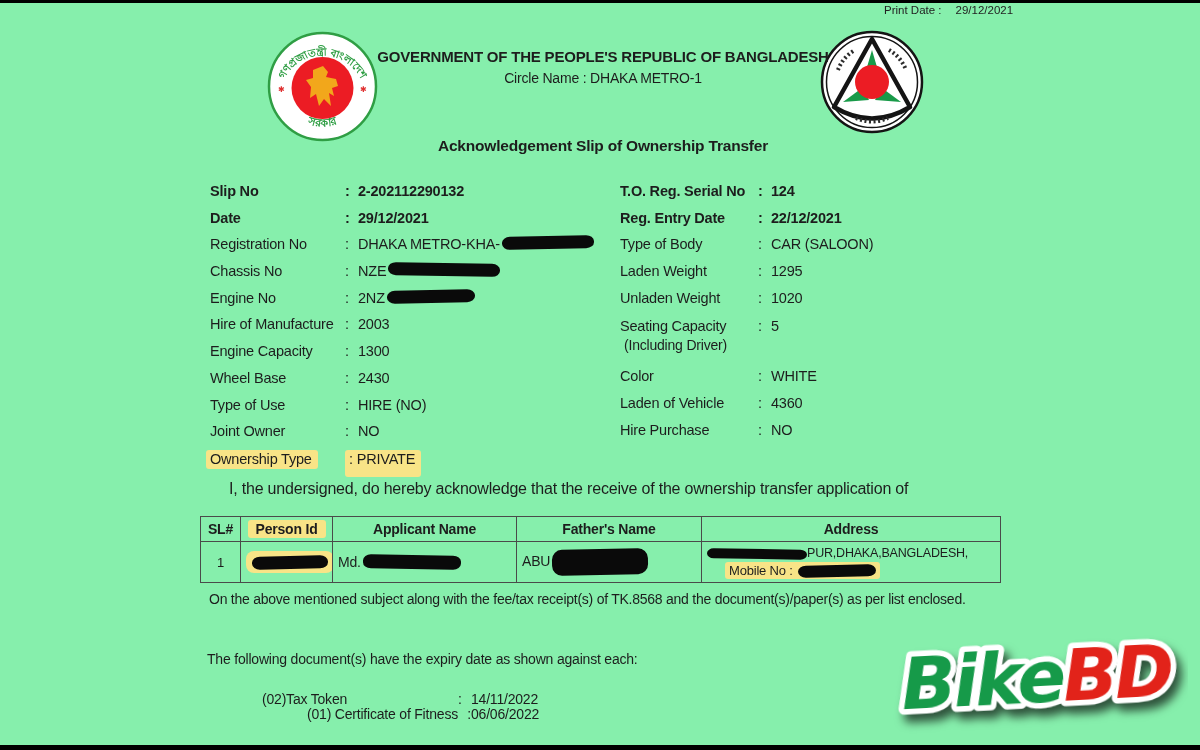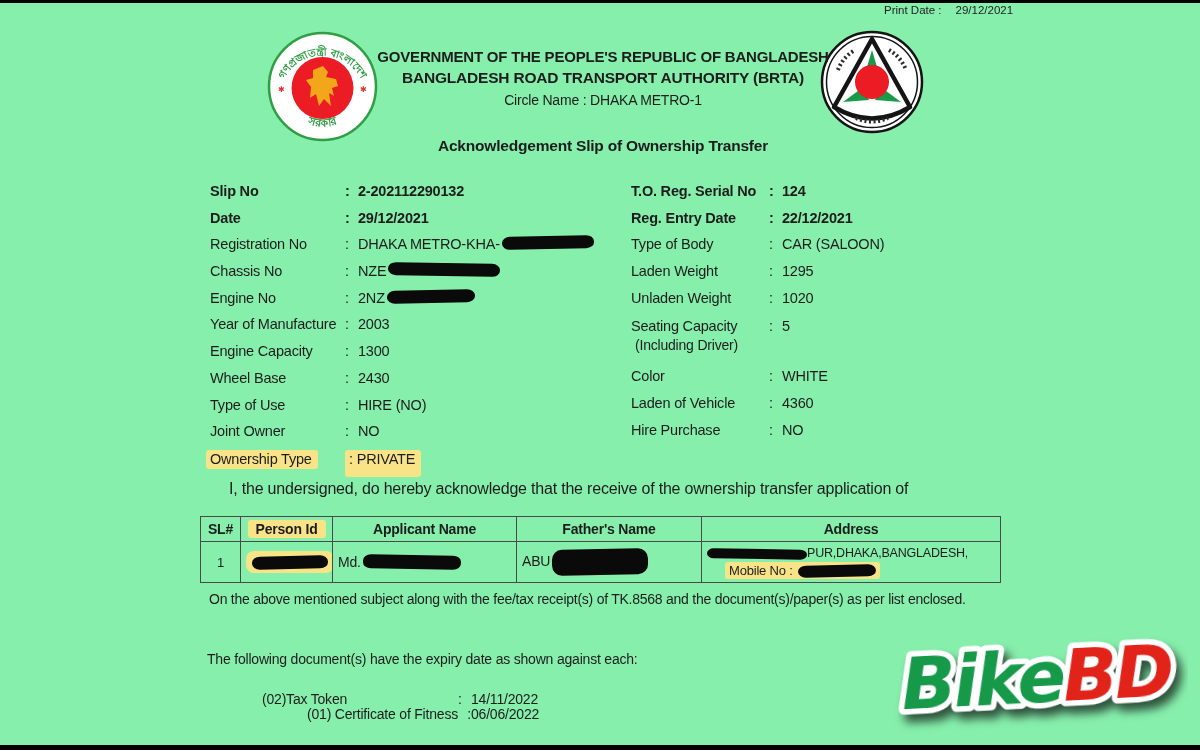--- a/index.html
+++ b/index.html
@@ -20,21 +20,21 @@
 
   .seal{position:absolute;}
   .gov-seal{left:266px;top:30px;}
   .brta-logo{left:818px;top:30px;}
 
   .fields{position:absolute;top:183px;font-size:14.5px;letter-spacing:-0.2px;}
   .fields-left{left:210px;width:400px;}
   .fields-right{left:620px;width:400px;}
   .frow{display:flex;height:26.7px;}
   .frow .flabel{width:135px;flex:none;}
-  .fields-right .frow .flabel{width:138px;margin-left:11px;}
+  .fields-right .frow .flabel{width:138px;}
   .frow .fcolon{width:13px;flex:none;}
   .frow.b{font-weight:bold;}
   .frow.tall{height:50px;align-items:flex-start;padding-top:2px;}
   .frow.tall .flabel .sub{font-size:14px;padding-left:4px;display:block;margin-top:3px;}
   .hl{background:#f8e487;border-radius:3px;padding:1px 6px 2px 4px;display:inline-block;}
   .hl-label{margin-left:-4px;}
   .redact{display:inline-block;height:13px;background:#0a0a0a;border-radius:8px/6px;
           vertical-align:-2px;margin-left:2px;}
   .redact.r1{transform:rotate(-1.2deg);}
   .redact.r2{transform:rotate(1deg);}
@@ -101,21 +101,20 @@
       <path d="M83,72 L57,70 L64,58 Z" fill="#199a49"></path>
       <circle cx="54" cy="52" r="17" fill="#ec1c24"></circle>
       <path d="M20,40 A38,38 0 0 1 37,20" fill="none" stroke="#2b2b2b" stroke-width="4" stroke-dasharray="2 2.5"></path>
       <path d="M71,20 A38,38 0 0 1 88,40" fill="none" stroke="#2b2b2b" stroke-width="4" stroke-dasharray="2 2.5"></path>
       <path d="M38,88 A38,38 0 0 0 70,88" fill="none" stroke="#2b2b2b" stroke-width="4" stroke-dasharray="2 2.5"></path>
     </svg>
   </div>
 
   <div class="doc-header">
     <div class="h1">GOVERNMENT OF THE PEOPLE'S REPUBLIC OF BANGLADESH</div>
-    <div class="h2">BANGLADESH ROAD TRANSPORT AUTHORITY (BRTA)</div>
     <div class="h3">Circle Name : DHAKA METRO-1</div>
   </div>
   <div class="doc-title">Acknowledgement Slip of Ownership Transfer</div>
 
   <div class="fields fields-left">
     <div class="frow b">
       <span class="flabel">Slip No</span>
       <span class="fcolon">:</span>
       <span>2-202112290132</span>
     </div>
@@ -136,21 +135,21 @@
       <span>NZE</span>
       <span class="redact r2" style="width:112px"></span>
     </div>
     <div class="frow">
       <span class="flabel">Engine No</span>
       <span class="fcolon">:</span>
       <span>2NZ</span>
       <span class="redact r1" style="width:88px"></span>
     </div>
     <div class="frow">
-      <span class="flabel">Year of Manufacture</span>
+      <span class="flabel">Hire of Manufacture</span>
       <span class="fcolon">:</span>
       <span>2003</span>
     </div>
     <div class="frow">
       <span class="flabel">Engine Capacity</span>
       <span class="fcolon">:</span>
       <span>1300</span>
     </div>
     <div class="frow">
       <span class="flabel">Wheel Base</span>

